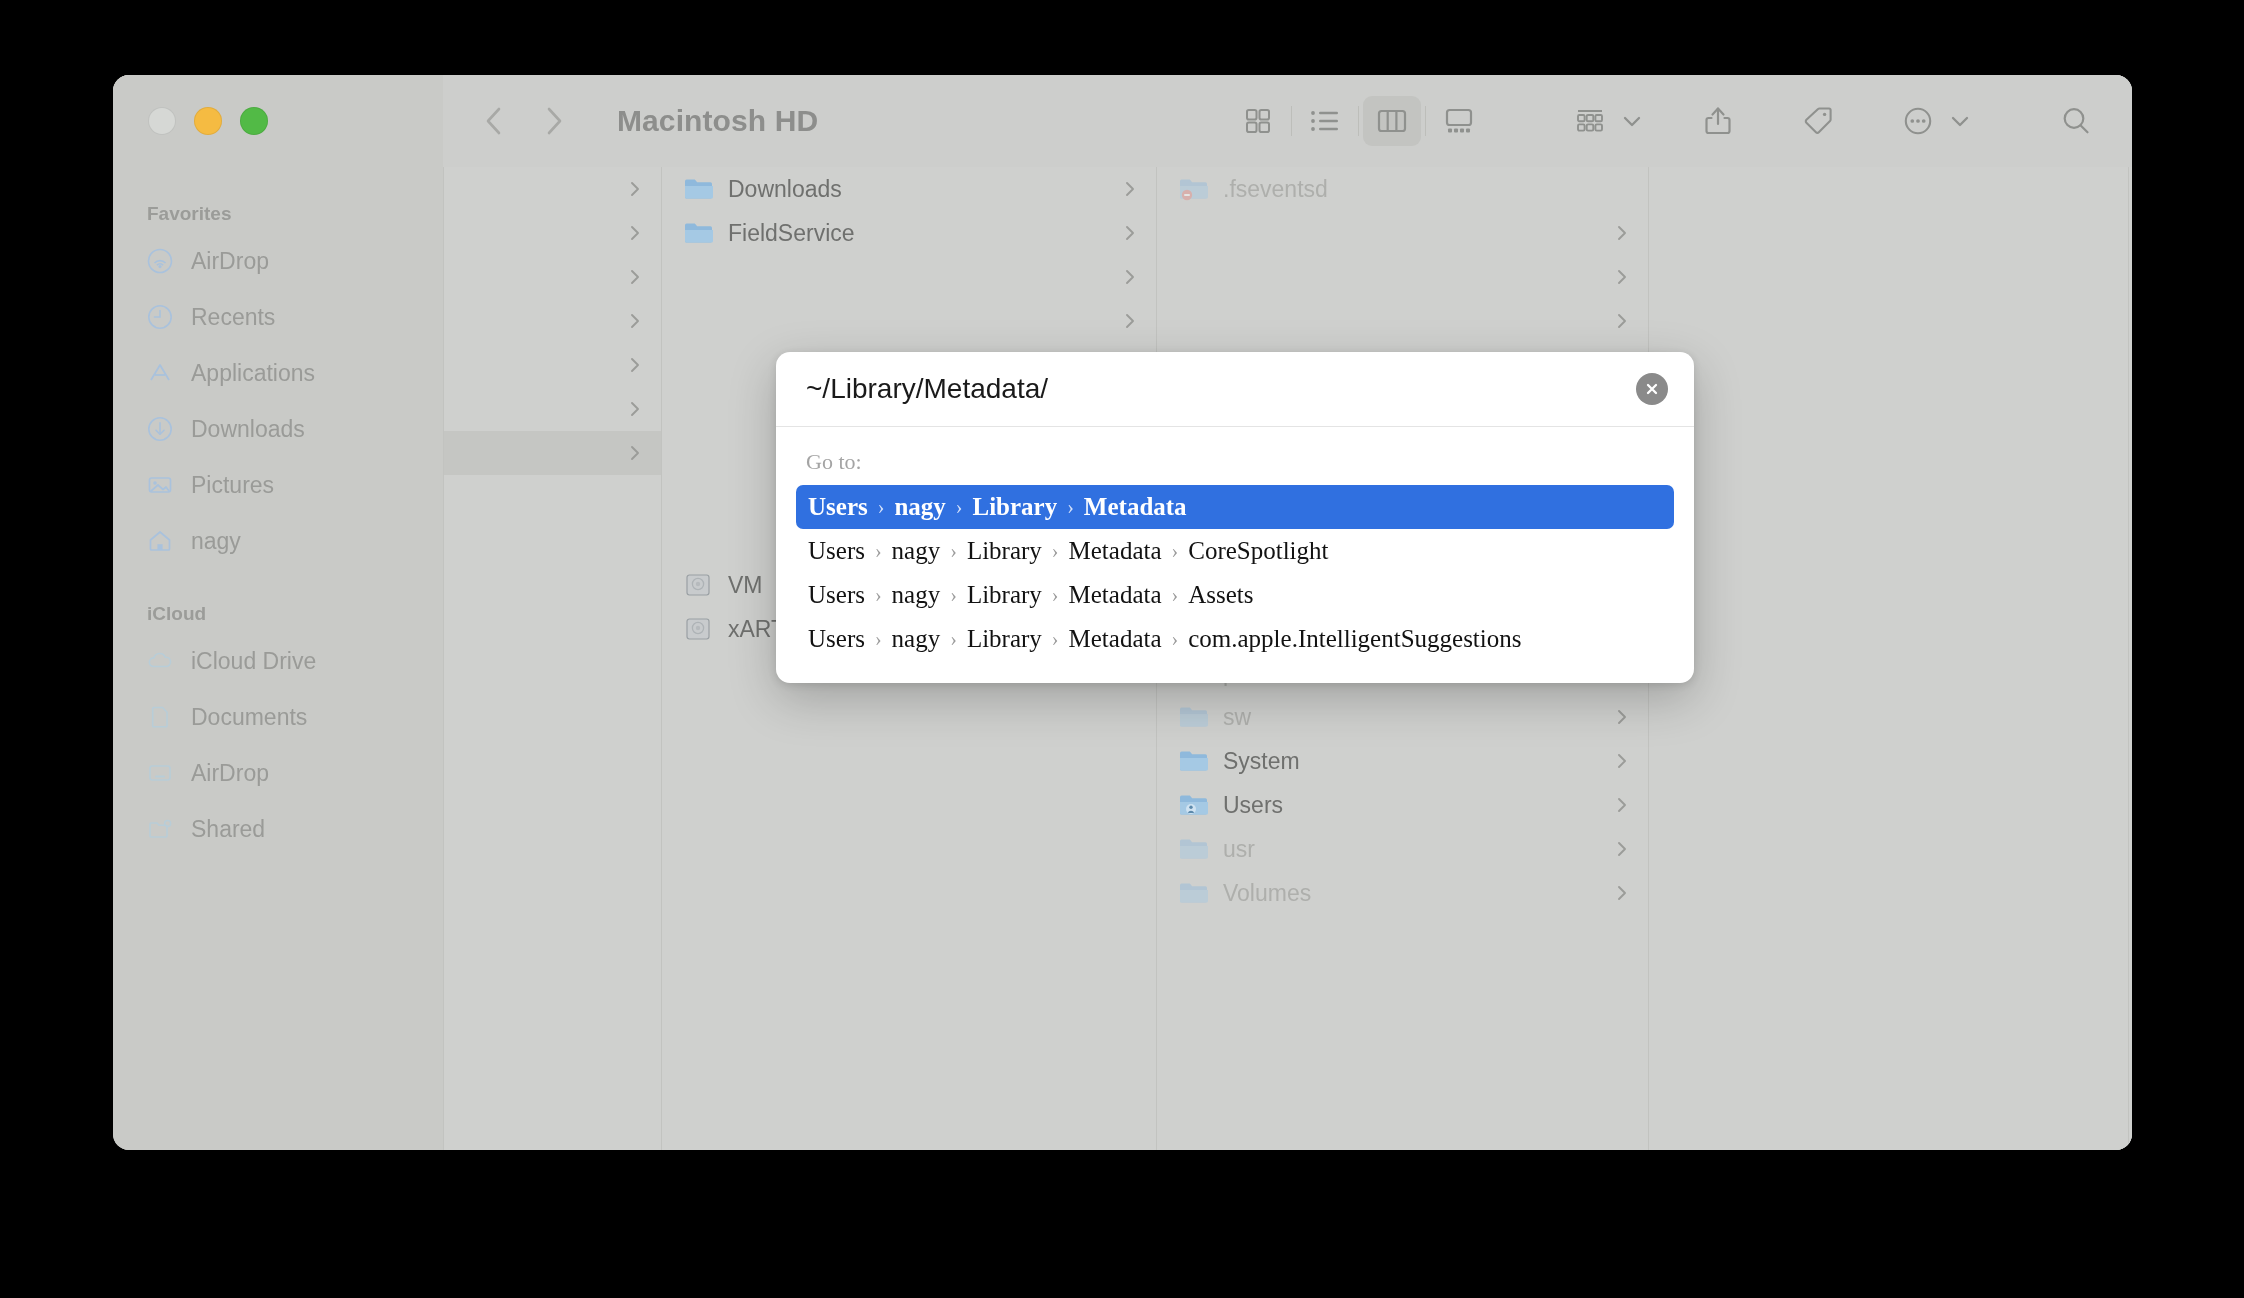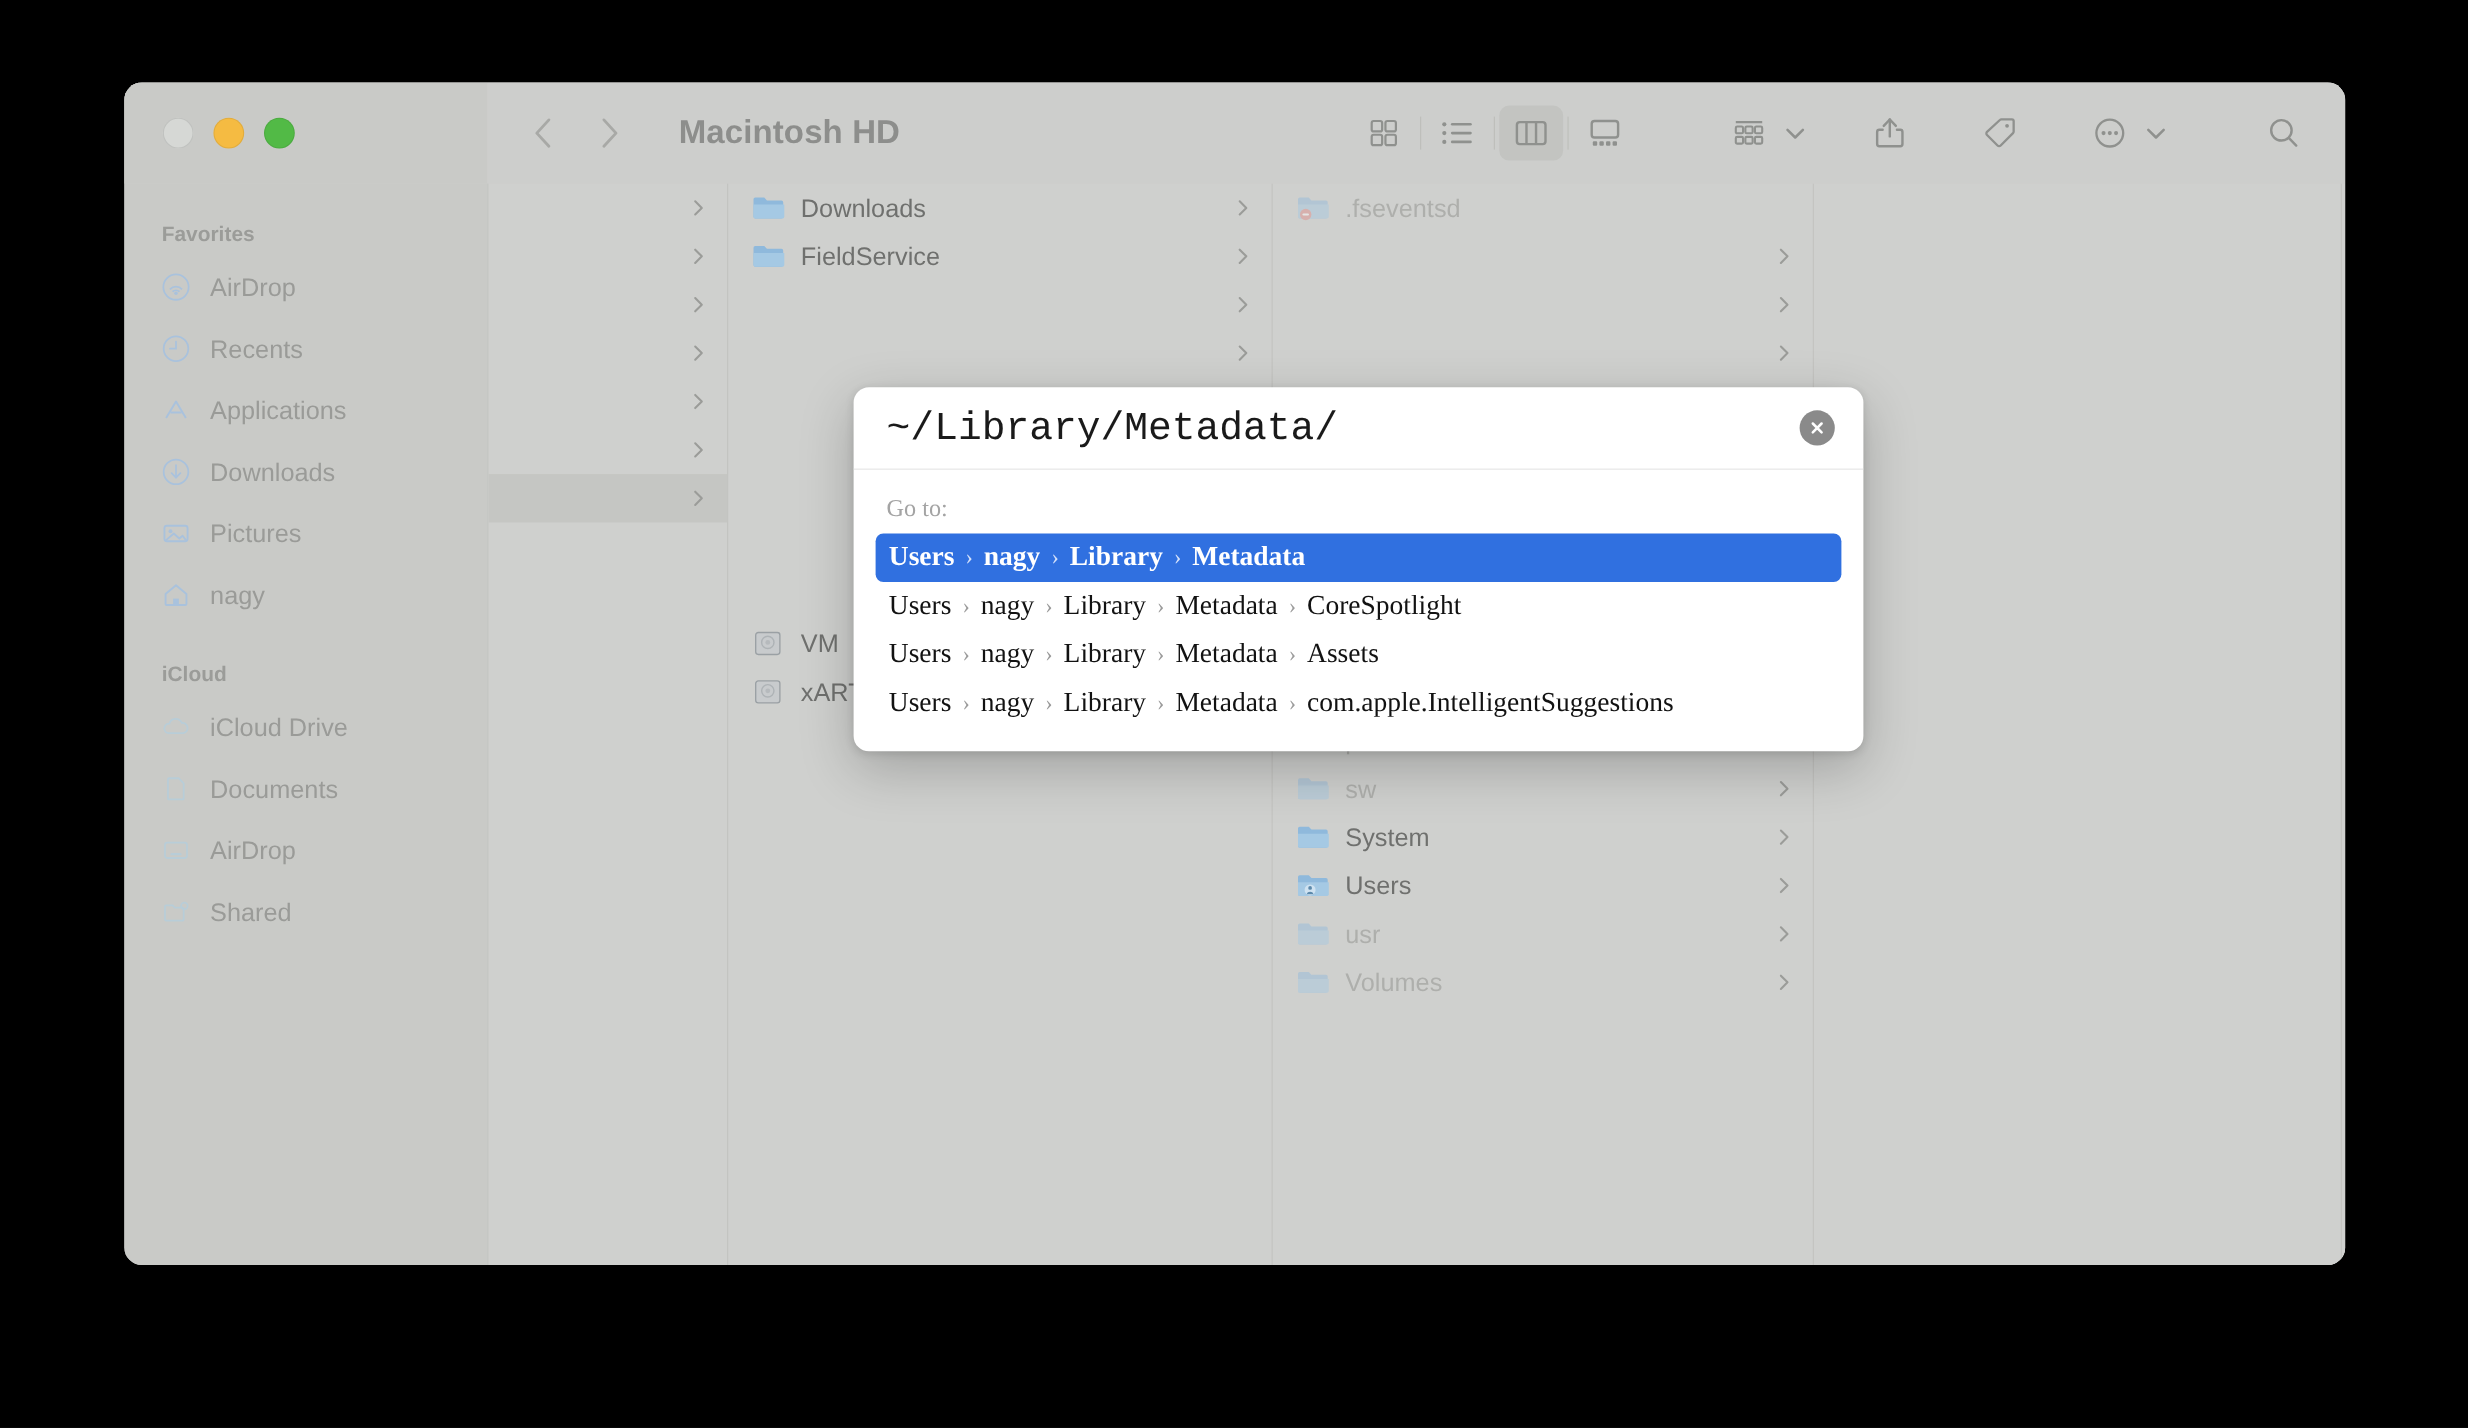--- a/index.html
+++ b/index.html
@@ -167,23 +167,23 @@
   }
   #goto-field-row {
     height: 75px;
     display: flex;
     align-items: center;
     padding: 0 26px 0 30px;
     border-bottom: 1px solid #e4e4e4;
   }
   #goto-input {
     flex: 1;
-    font-size: 36px;
+    font-size: 28px;
     color: #1a1a1a;
-    font-family: Liberation Mono, monospace;
+    font-family: Liberation Sans, sans-serif;
     border: none;
     outline: none;
     background: transparent;
     padding: 0;
   }
   #goto-clear {
     width: 32px; height: 32px;
     border-radius: 50%;
     background: #8a8a8a;
     display: flex; align-items: center; justify-content: center;

